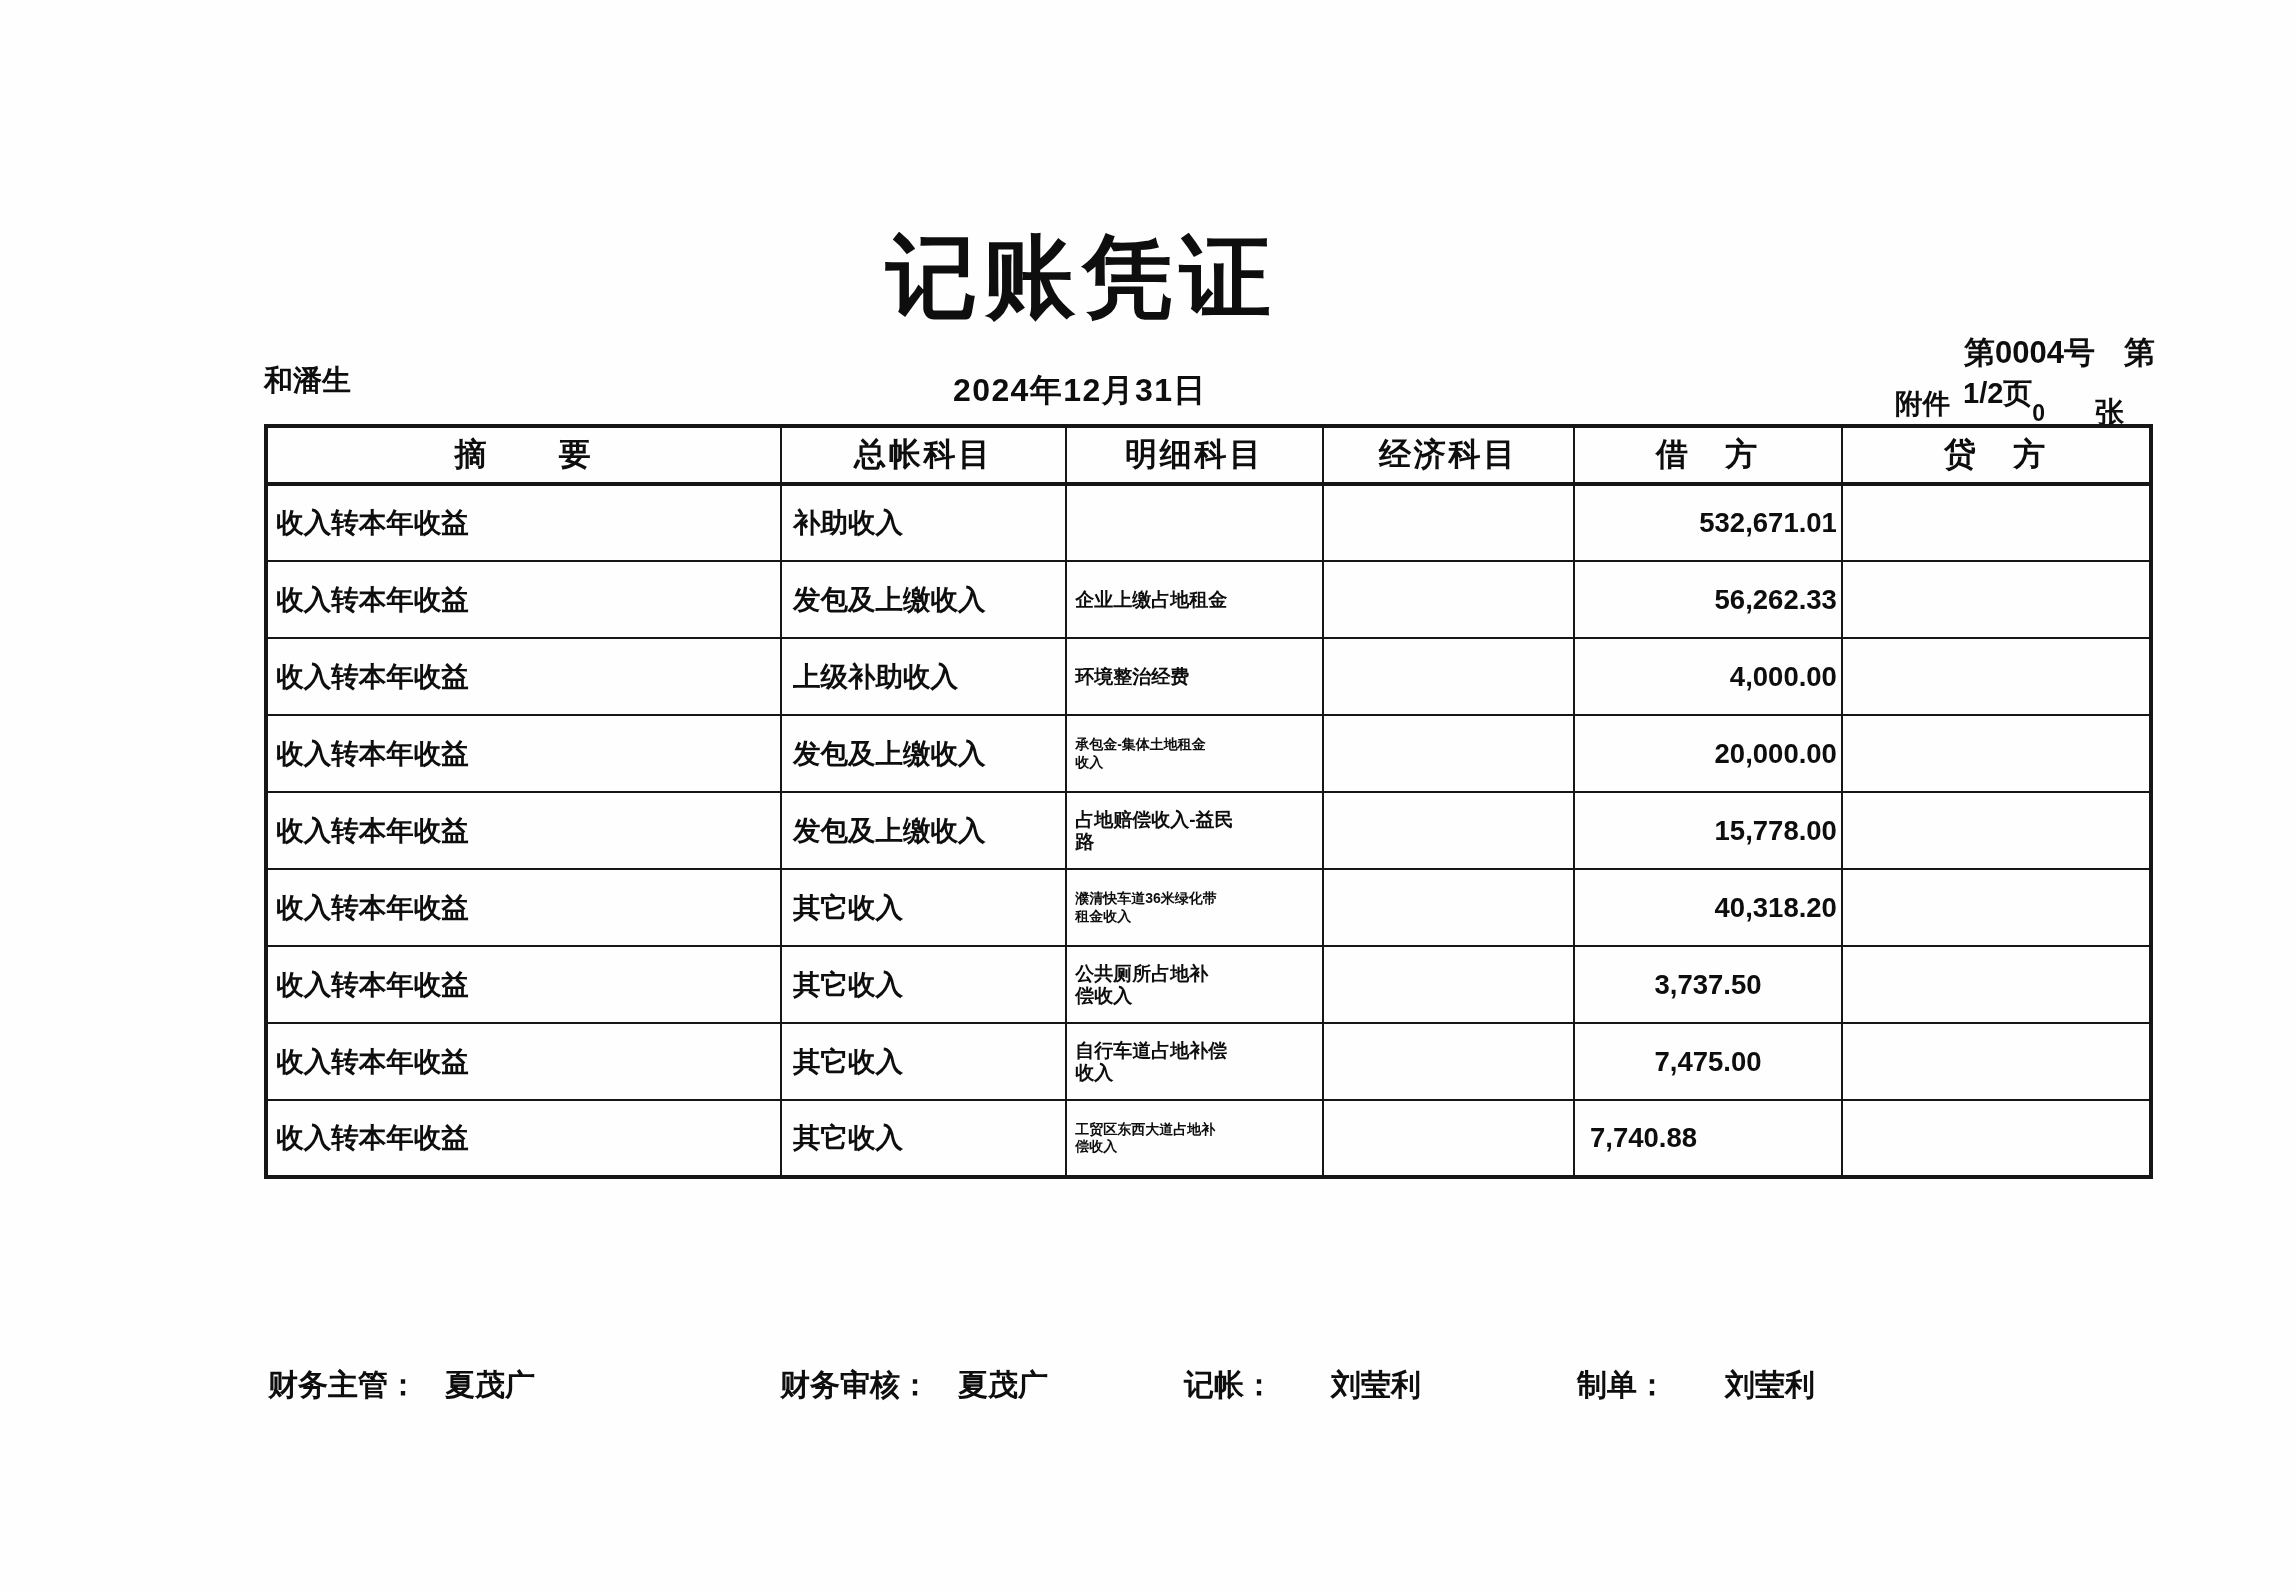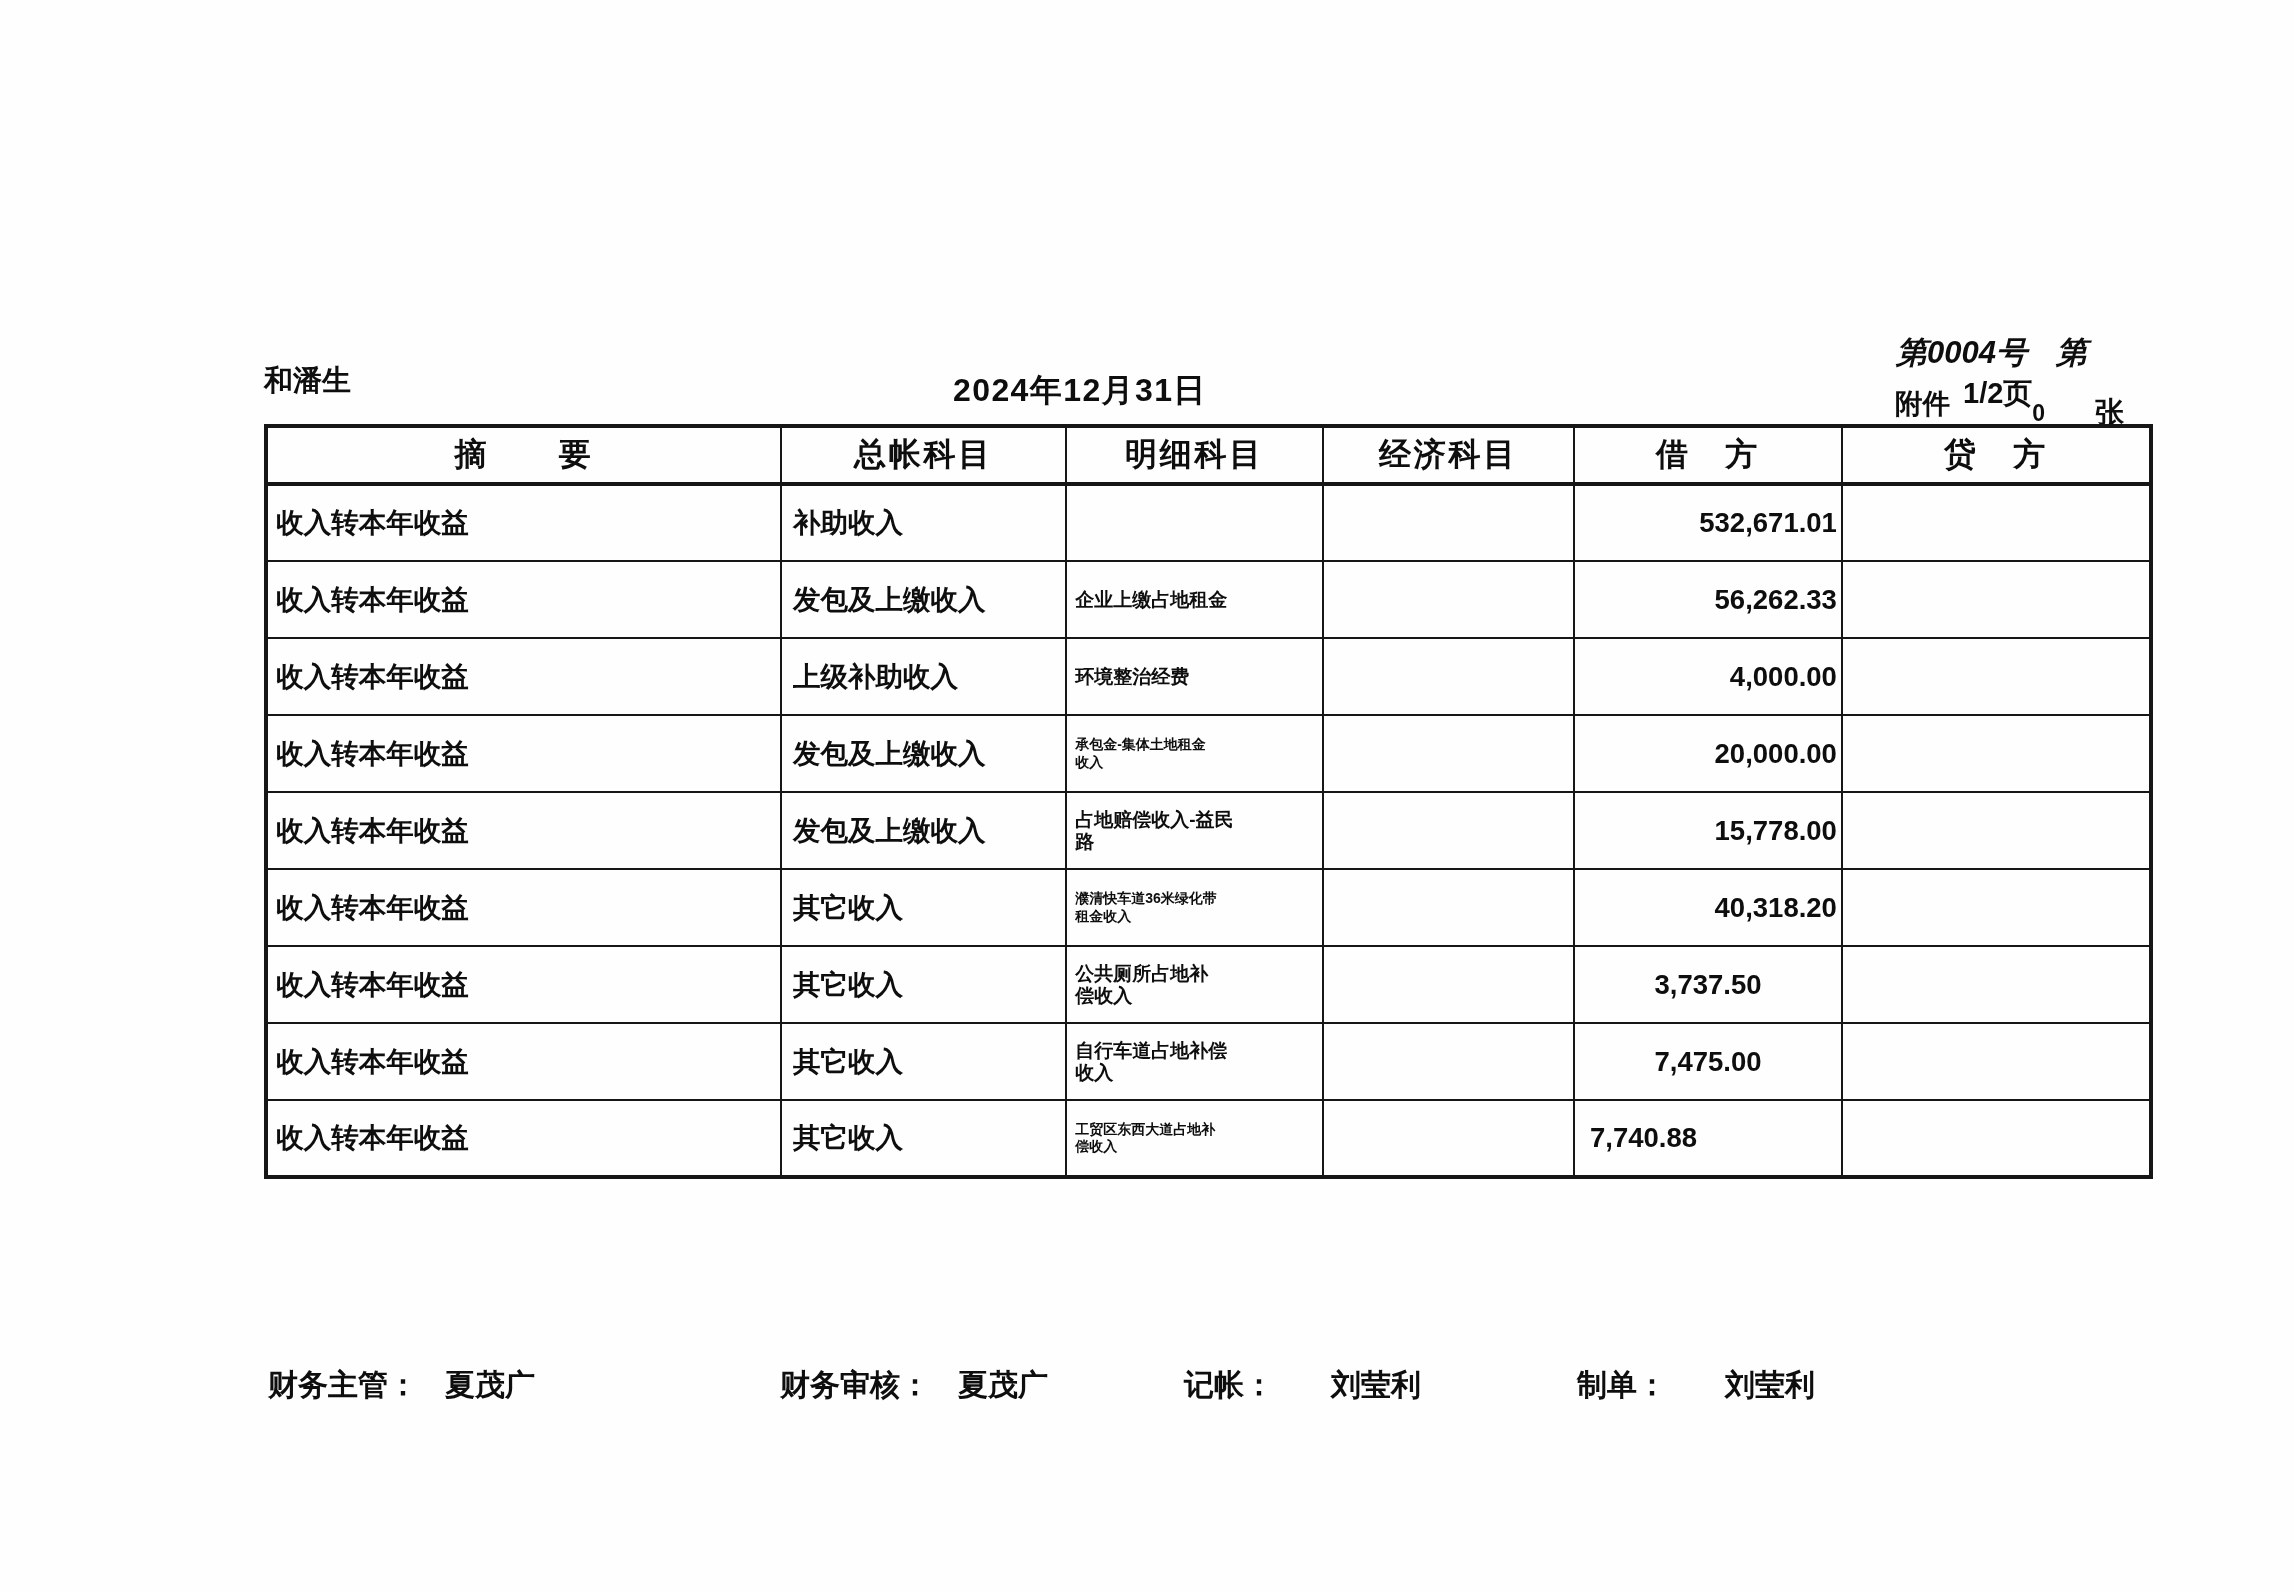--- a/index.html
+++ b/index.html
@@ -8,21 +8,21 @@
     color:#0e0e0e;font-family:"Liberation Sans","DejaVu Sans",sans-serif;
     overflow:hidden;
   }
   .title{
     position:absolute;left:886px;top:232px;
     font-family:"Liberation Serif","DejaVu Serif",serif;
     font-size:91px;font-weight:700;letter-spacing:6.9px;line-height:1;white-space:nowrap;
   }
   .unit-name{position:absolute;left:264px;top:361px;font-size:29px;font-weight:700;}
   .voucher-date{position:absolute;left:953px;top:369px;font-size:32px;font-weight:700;letter-spacing:1.4px;}
-  .vno{position:absolute;left:1896px;top:332px;font-size:31px;font-weight:700;white-space:nowrap;font-style:italic;}
+  .vno{position:absolute;left:1964px;top:332px;font-size:31px;font-weight:700;white-space:nowrap;}
   .vno .vno-page{margin-left:29px;}
   .attach{position:absolute;left:1895px;top:384px;font-size:27.5px;font-weight:700;white-space:nowrap;}
   .attach .attach-pages{font-size:29px;position:relative;top:-9.6px;margin-left:13px;}
   .attach .attach-zero{font-size:23px;position:relative;top:8.2px;}
   .attach-unit{position:absolute;left:2095px;top:393px;font-size:29px;font-weight:700;}
 
   table.voucher{
     position:absolute;left:264px;top:424px;width:1884px;
     border-collapse:collapse;table-layout:fixed;
     border:4.1px solid #161616;
@@ -56,20 +56,21 @@
   .f-sup-label{left:268px;}   .f-sup-name{left:445px;}
   .f-rev-label{left:780px;}  .f-rev-name{left:958px;}
   .f-book-label{left:1184px;} .f-book-name{left:1331px;}
   .f-prep-label{left:1577px;} .f-prep-name{left:1725px;}
 </style>
 </head>
 <body>
 
 <div class="page">
 
+  <div class="title">记账凭证</div>
 
   <div class="unit-name">和潘生</div>
 
   <div class="voucher-date">2024年12月31日</div>
 
   <div class="vno"><span>第0004号</span><span class="vno-page">第</span></div>
 
   <div class="attach"><span>附件</span><span class="attach-pages">1/2页</span><span class="attach-zero">0</span></div>
   <div class="attach-unit">张</div>
 

